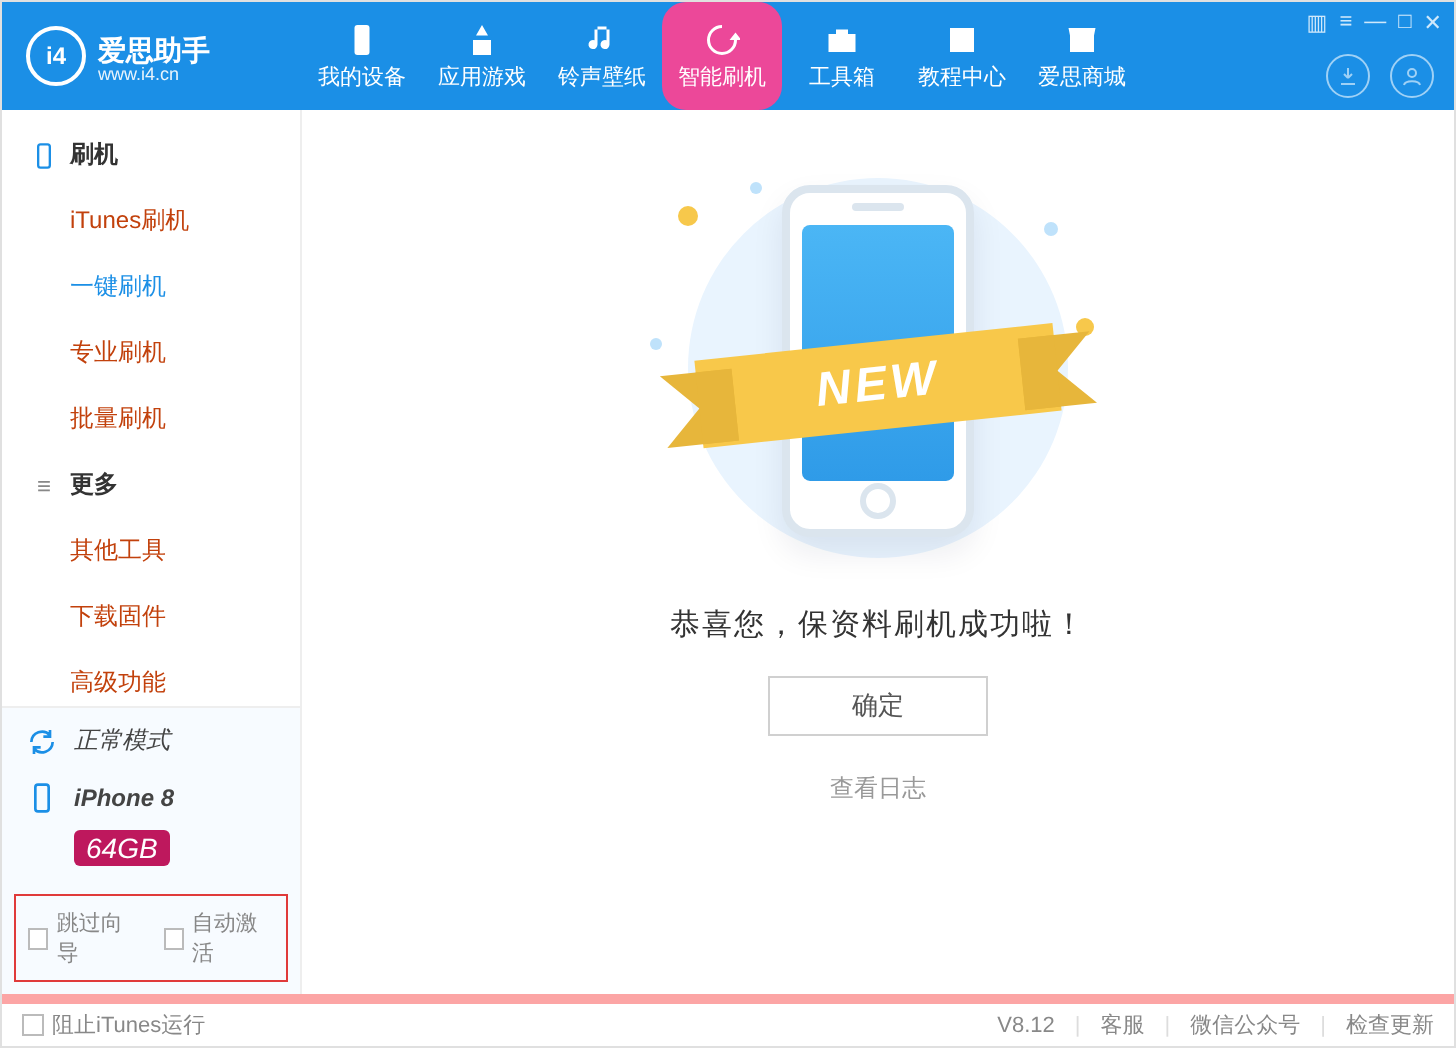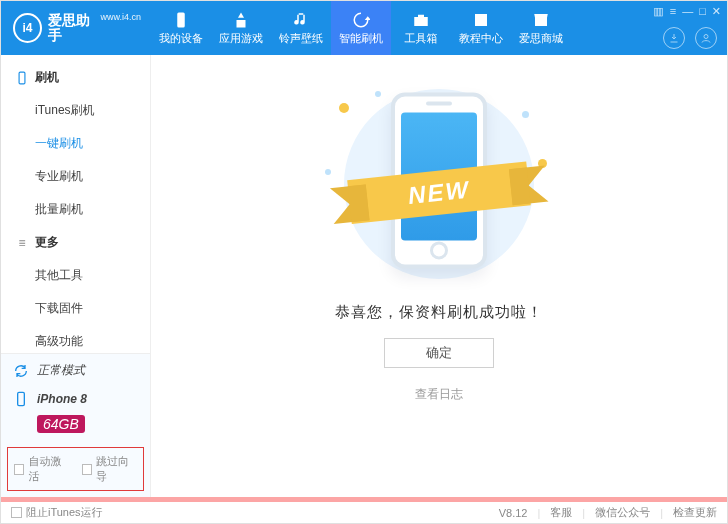--- a/index.html
+++ b/index.html
@@ -2,39 +2,39 @@
 <html><head>
 <meta charset="utf-8">
 <style>
 *{box-sizing:border-box;margin:0;padding:0;font-family:"Microsoft YaHei","PingFang SC",Arial,sans-serif;}
 html,body{width:728px;height:524px;overflow:hidden;background:#fff;}
 .app{width:728px;height:524px;display:flex;flex-direction:column;border:1px solid #e0e0e0;background:#fff;}
 
 .header{height:54px;background:#1b8fe6;display:flex;align-items:center;color:#fff;position:relative;}
 .brand{display:flex;align-items:flex-end;padding:0 10px 0 12px;width:150px;}
 .brand-logo{width:30px;height:30px;border:2px solid #fff;border-radius:50%;display:flex;align-items:center;justify-content:center;font-size:12px;font-weight:bold;margin-right:6px;}
-.brand-text{display:flex;line-height:1.1;}
+.brand-text{display:flex;flex-direction:column;line-height:1.1;}
 .brand-title{font-size:14px;font-weight:bold;}
 .brand-sub{font-size:9px;opacity:.9;}
 .navs{display:flex;height:100%;}
 .nav{width:60px;height:100%;display:flex;flex-direction:column;align-items:center;justify-content:center;font-size:11px;cursor:pointer;color:#fff;}
-.nav.active{background:#3b82f6;}
+.nav.active{background:#ec4899;border-radius:12px;}
 .nav svg{width:18px;height:18px;margin-bottom:2px;fill:#fff;}
 .window-controls{position:absolute;right:6px;top:4px;display:flex;gap:6px;color:#cfe8fb;font-size:11px;}
 .window-controls span{cursor:pointer;}
 .header-right-icons{position:absolute;right:10px;bottom:6px;display:flex;gap:10px;}
 .circ{width:22px;height:22px;border:1.5px solid #9fd1f6;border-radius:50%;display:flex;align-items:center;justify-content:center;cursor:pointer;}
 .circ svg{width:12px;height:12px;stroke:#9fd1f6;fill:none;stroke-width:2;}
 
 .body{flex:1;display:flex;min-height:0;}
 .sidebar{width:150px;border-right:1px solid #eee;display:flex;flex-direction:column;font-size:12px;color:#555;}
 .side-scroll{flex:1;overflow:auto;padding-top:6px;}
 .side-head{display:flex;align-items:center;padding:8px 14px;font-weight:bold;color:#333;}
 .side-head .ico{width:14px;height:14px;margin-right:6px;color:#1b8fe6;display:flex;align-items:center;justify-content:center;}
-.side-item{padding:8px 14px 8px 34px;cursor:pointer;color:#404040;}
+.side-item{padding:8px 14px 8px 34px;cursor:pointer;color:#c2410c;}
 .side-item.active{color:#1b8fe6;}
 .side-bottom{border-top:1px solid #eee;background:#f7fbff;}
 .sb-row{display:flex;align-items:center;padding:8px 12px;gap:8px;font-style:italic;}
 .sb-row .ico{width:16px;height:16px;color:#1b8fe6;}
 .sb-label{color:#444;flex:1;}
 .badge{display:inline-block;background:#be185d;color:#fff;font-size:14px;border-radius:3px;padding:1px 6px;margin-left:24px;}
 .checks{border:1.5px solid #e03a3a;margin:6px;padding:6px 6px;display:flex;gap:12px;align-items:center;}
 .chk{display:flex;align-items:center;gap:4px;font-size:11px;color:#888;cursor:pointer;}
 .chk .box{width:11px;height:11px;border:1px solid #bbb;background:#fff;}
 
@@ -178,25 +178,25 @@
         <div class="sb-row" style="flex-wrap:wrap;padding-top:4px">
           <span class="ico"><svg viewBox="0 0 24 24" width="16" height="16" fill="none" stroke="#1b8fe6" stroke-width="2">
                 <rect x="7" y="2" width="10" height="20" rx="2"></rect>
               </svg></span>
           <span class="sb-label" style="font-weight:bold">iPhone 8</span>
           <span class="badge">64GB</span>
         </div>
         <div class="checks">
           <label class="chk">
               <span class="box"></span>
-              <span>自动激活</span>
+              <span>跳过向导</span>
             </label>
           <label class="chk">
               <span class="box"></span>
-              <span>跳过向导</span>
+              <span>自动激活</span>
             </label>
         </div>
       </div>
     </div>
 
     <div class="main">
       <div class="illus">
         <div class="bg-circle"></div>
         <span class="dot d1"></span>
           <span class="dot d2"></span>

